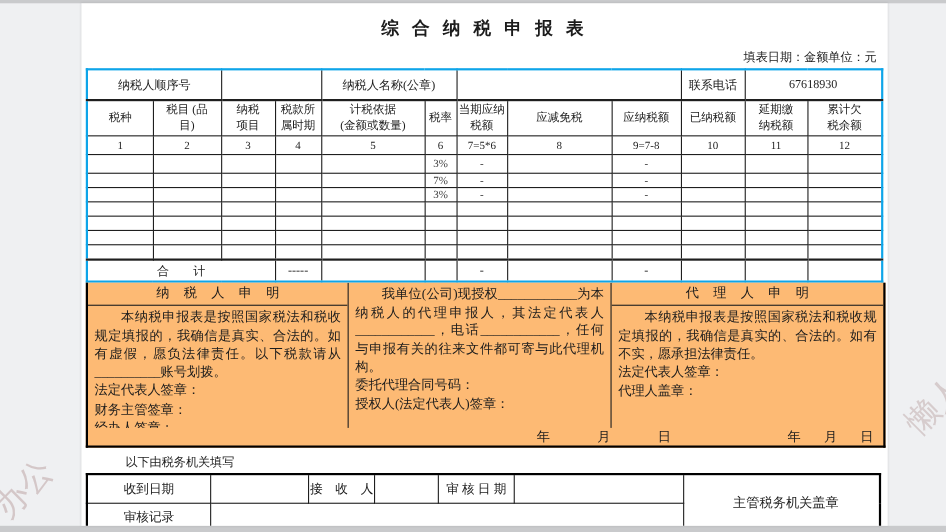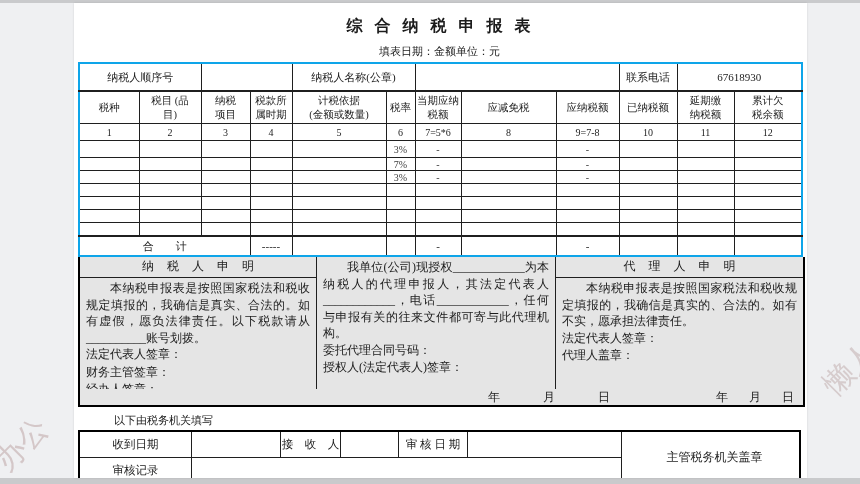--- a/index.html
+++ b/index.html
@@ -14,33 +14,33 @@
   .strip.bottom{bottom:0;height:6px;}
   .paper{
     position:absolute;left:74px;top:3px;width:733px;height:475px;
     background:#ffffff;overflow:hidden;box-shadow:0 0 2px rgba(0,0,0,.12);
   }
   .form-title{
     text-align:center;font-size:16px;font-weight:bold;letter-spacing:4px;
     margin-top:13px;
   }
   .meta-row{
-    display:flex;justify-content:center;
+    display:flex;justify-content:flex-end;
     font-size:11px;margin:7px 10px 3px 8px;
   }
   table{border-collapse:collapse;table-layout:fixed;}
   td{border:1px solid #1f1f1f;text-align:center;padding:0;overflow:hidden;font-size:10.5px;}
   .main-table{width:723px;margin-left:4px;border:2px solid #0ea5e9;}
   tr.info td{height:26px;font-size:11px;border-bottom-width:2px;}
   tr.head td{height:31px;font-size:10.5px;line-height:1.3;white-space:pre-line;}
   tr.nums td{height:16px;font-size:10px;}
   tr.data td{height:12px;font-size:10px;color:#3a3a3a;}
   tr.data.first td{height:16px;}
   tr.total td{height:18px;border-top-width:2px;font-size:11px;}
-  .decl{width:723px;margin-left:4px;border:2px solid #000;border-top:0;box-sizing:content-box;background:#e5e5e5;}
+  .decl{width:723px;margin-left:4px;border:2px solid #000;border-top:0;box-sizing:content-box;background:#fdba74;}
   .decl-cols{display:flex;height:132px;overflow:hidden;}
   .decl-col{box-sizing:border-box;overflow:hidden;}
   .decl-col.c1{width:237px;border-right:1px solid #1f1f1f;}
   .decl-col.c2{width:239px;border-right:1px solid #1f1f1f;}
   .decl-col.c3{flex:1;}
   .decl-title{
     text-align:center;font-size:12px;letter-spacing:5px;
     border-bottom:1px solid #1f1f1f;padding:1px 0 2px 5px;
   }
   .decl-body{

